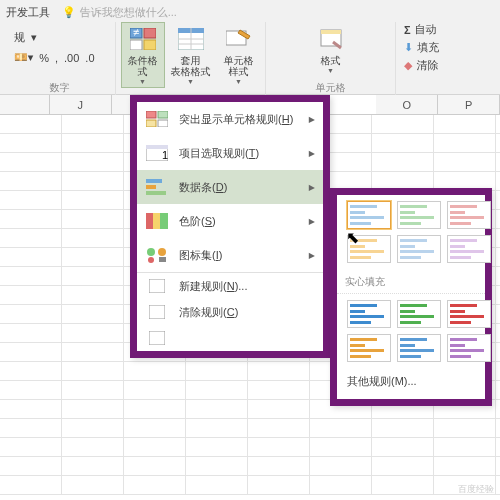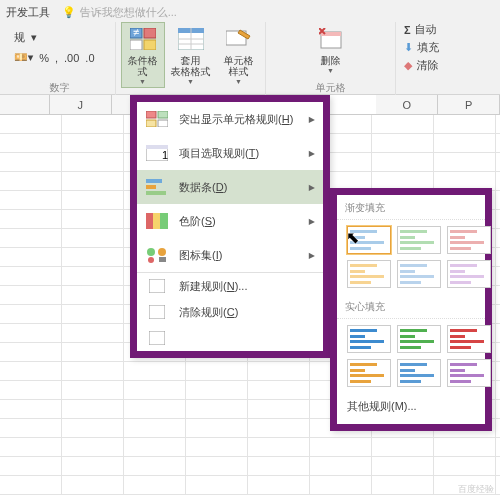--- a/index.html
+++ b/index.html
@@ -111,26 +111,26 @@
             <div class="drop">▼</div>
         </div>
       </div>
     </div>
 
     <div class="grp" style="width:130px">
       <div class="grp-body">
         <div class="bigbtn">
           <div class="ico32">
               <svg width="24" height="22">
-                <rect x="2" y="4" width="20" height="16" fill="#fff" stroke="#999"></rect>
-                <rect x="2" y="4" width="20" height="4" fill="#f4b9b9"></rect>
-                <path d="M0 0 l6 6 M6 0 l-6 6" stroke="#c44" stroke-width="2"></path>
+                <rect x="2" y="2" width="20" height="16" fill="#fff" stroke="#999"></rect>
+                <rect x="2" y="2" width="20" height="4" fill="#f6e3a3"></rect>
+                <path d="M14 14 l8 6" stroke="#b88" stroke-width="3"></path>
               </svg>
             </div>
-          <div class="btnlab">删除</div>
+          <div class="btnlab">格式</div>
             <div class="drop">▼</div>
         </div>
       </div>
       <div class="grp-label">单元格</div>
     </div>
 
     <div class="grp" style="border:none;padding-left:8px">
       <div class="grp-body" style="flex-direction:column;gap:3px">
         <div style="display:flex;gap:4px;align-items:center">
             <span style="font-weight:bold">Σ</span>
@@ -440,21 +440,20 @@
     <div class="mi" style="height: 26px;">
       <span class="mico">
         <svg width="16" height="14">
           <rect width="16" height="14" fill="#fff" stroke="#999"></rect>
         </svg>
       </span>
     </div>
   </div>
 
 <div class="menu m2">
-    <div class="sect">渐变填充</div>
     <div class="swgrid">
       <div class="sw hl">
         <div class="bar" style="width:70%;background:#6faadb;opacity:0.6"></div>
         <div class="bar" style="width:40%;background:#6faadb;opacity:0.6"></div>
         <div class="bar" style="width:90%;background:#6faadb;opacity:0.6"></div>
         <div class="bar" style="width:55%;background:#6faadb;opacity:0.6"></div>
       </div>
       <div class="sw">
         <div class="bar" style="width:70%;background:#7fc77f;opacity:0.6"></div>
         <div class="bar" style="width:40%;background:#7fc77f;opacity:0.6"></div>

